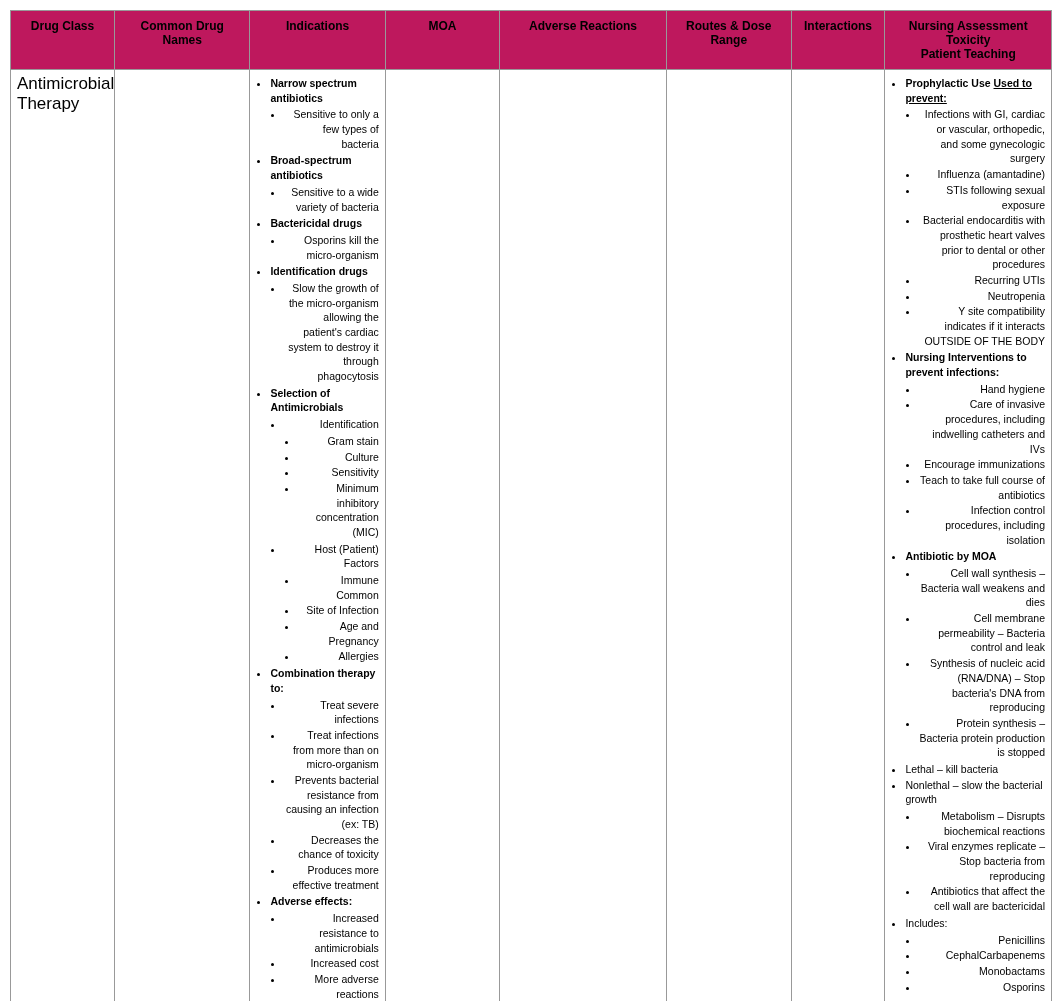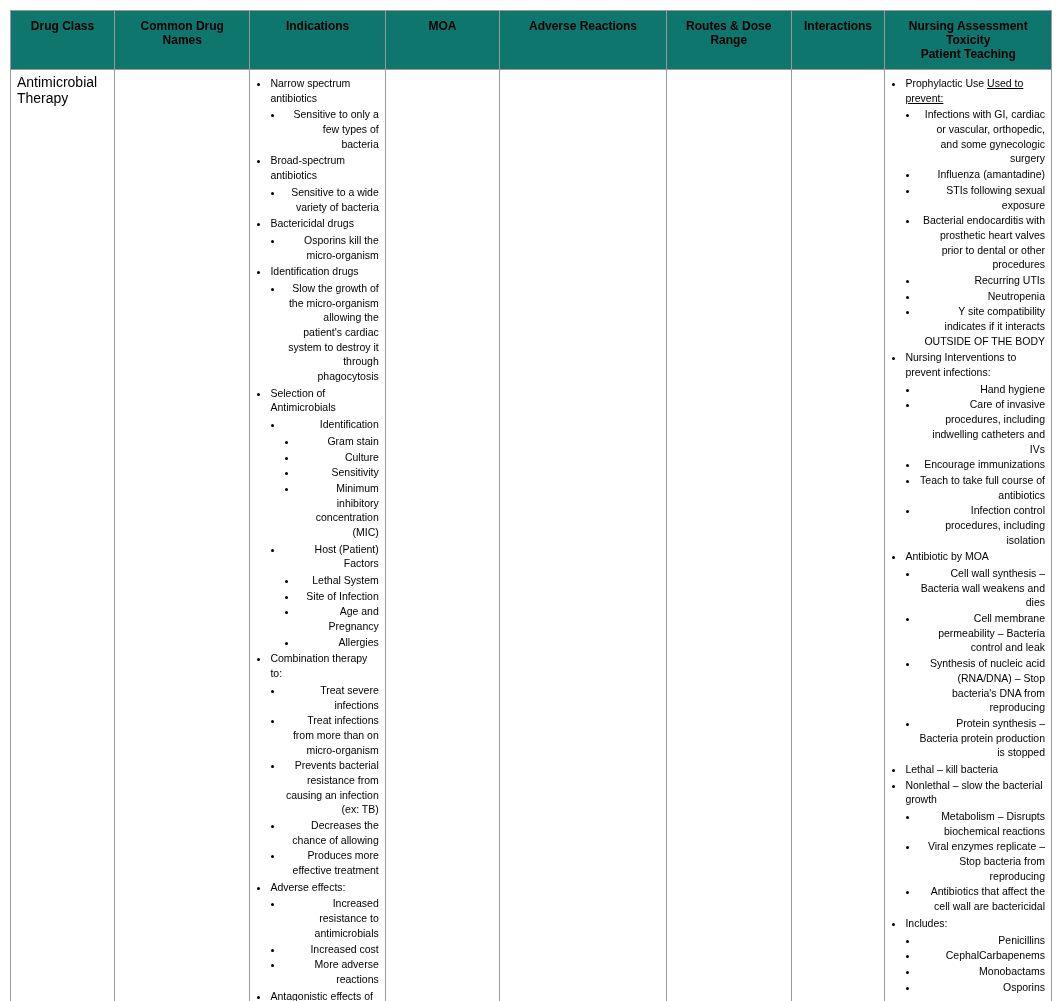--- a/index.html
+++ b/index.html
@@ -18,21 +18,21 @@
       width: 100%;
       border-collapse: collapse;
       table-layout: fixed;
     }
     th, td {
       border: 1px solid #999;
       vertical-align: top;
       padding: 4px 6px;
     }
     th {
-      background: #0f766e;
+      background: #be185d;
       font-weight: bold;
       text-align: center;
       font-size: 12px;
       padding: 8px 8px;
     }
     .col-drug-class { width: 10%; }
     .col-common-drug { width: 13%; }
     .col-indications { width: 13%; }
     .col-moa { width: 11%; }
     .col-adverse { width: 16%; }
@@ -47,21 +47,21 @@
     }
     ul ul {
       list-style: disc;
       padding-left: 14px;
       text-align: right;
     }
     li {
       margin: 1px 0;
       line-height: 1.4;
     }
-    .bold { font-weight: normal; }
+    .bold { font-weight: bold; }
     .underline { text-decoration: underline; }
     .cell-content { font-size: 10.5px; }
   </style>
 </head>
 <body>
 
 <div class="page">
   <table>
     <colgroup>
       <col class="col-drug-class">
@@ -92,21 +92,21 @@
           <span>Nursing Assessment</span><br>
           <span>Toxicity</span><br>
           <span>Patient Teaching</span>
         </th>
       </tr>
     </thead>
     <tbody>
 
       <tr>
         <td>
-          <span style="font-size:14px;">Antimicrobial<br>Therapy</span>
+          <span style="font-size:17px;">Antimicrobial<br>Therapy</span>
         </td>
         <td></td>
         <td>
           <div class="cell-content">
             <ul>
               <li><span class="bold">Narrow spectrum antibiotics</span>
                 <ul>
                     <li>Sensitive to only a few types of bacteria</li>
                   </ul>
               </li>
@@ -130,34 +130,34 @@
                   <li>Identification
                     <ul>
                       <li>Gram stain</li>
                       <li>Culture</li>
                       <li>Sensitivity</li>
                       <li>Minimum inhibitory concentration (MIC)</li>
                     </ul>
                   </li>
                   <li>Host (Patient) Factors
                     <ul>
-                      <li>Lethal System</li>
+                      <li>Immune Common</li>
                       <li>Site of Infection</li>
                       <li>Age and Pregnancy</li>
                       <li>Allergies</li>
                     </ul>
                   </li>
                 </ul>
               </li>
               <li><span class="bold">Combination therapy to:</span>
                 <ul>
                   <li>Treat severe infections</li>
                   <li>Treat infections from more than on micro-organism</li>
                   <li>Prevents bacterial resistance from causing an infection (ex: TB)</li>
-                  <li>Decreases the chance of allowing</li>
+                  <li>Decreases the chance of toxicity</li>
                   <li>Produces more effective treatment</li>
                 </ul>
               </li>
               <li><span class="bold">Adverse effects:</span>
                 <ul>
                   <li>Increased resistance to antimicrobials</li>
                   <li>Increased cost</li>
                   <li>More adverse reactions</li>
                 </ul>
               </li>

